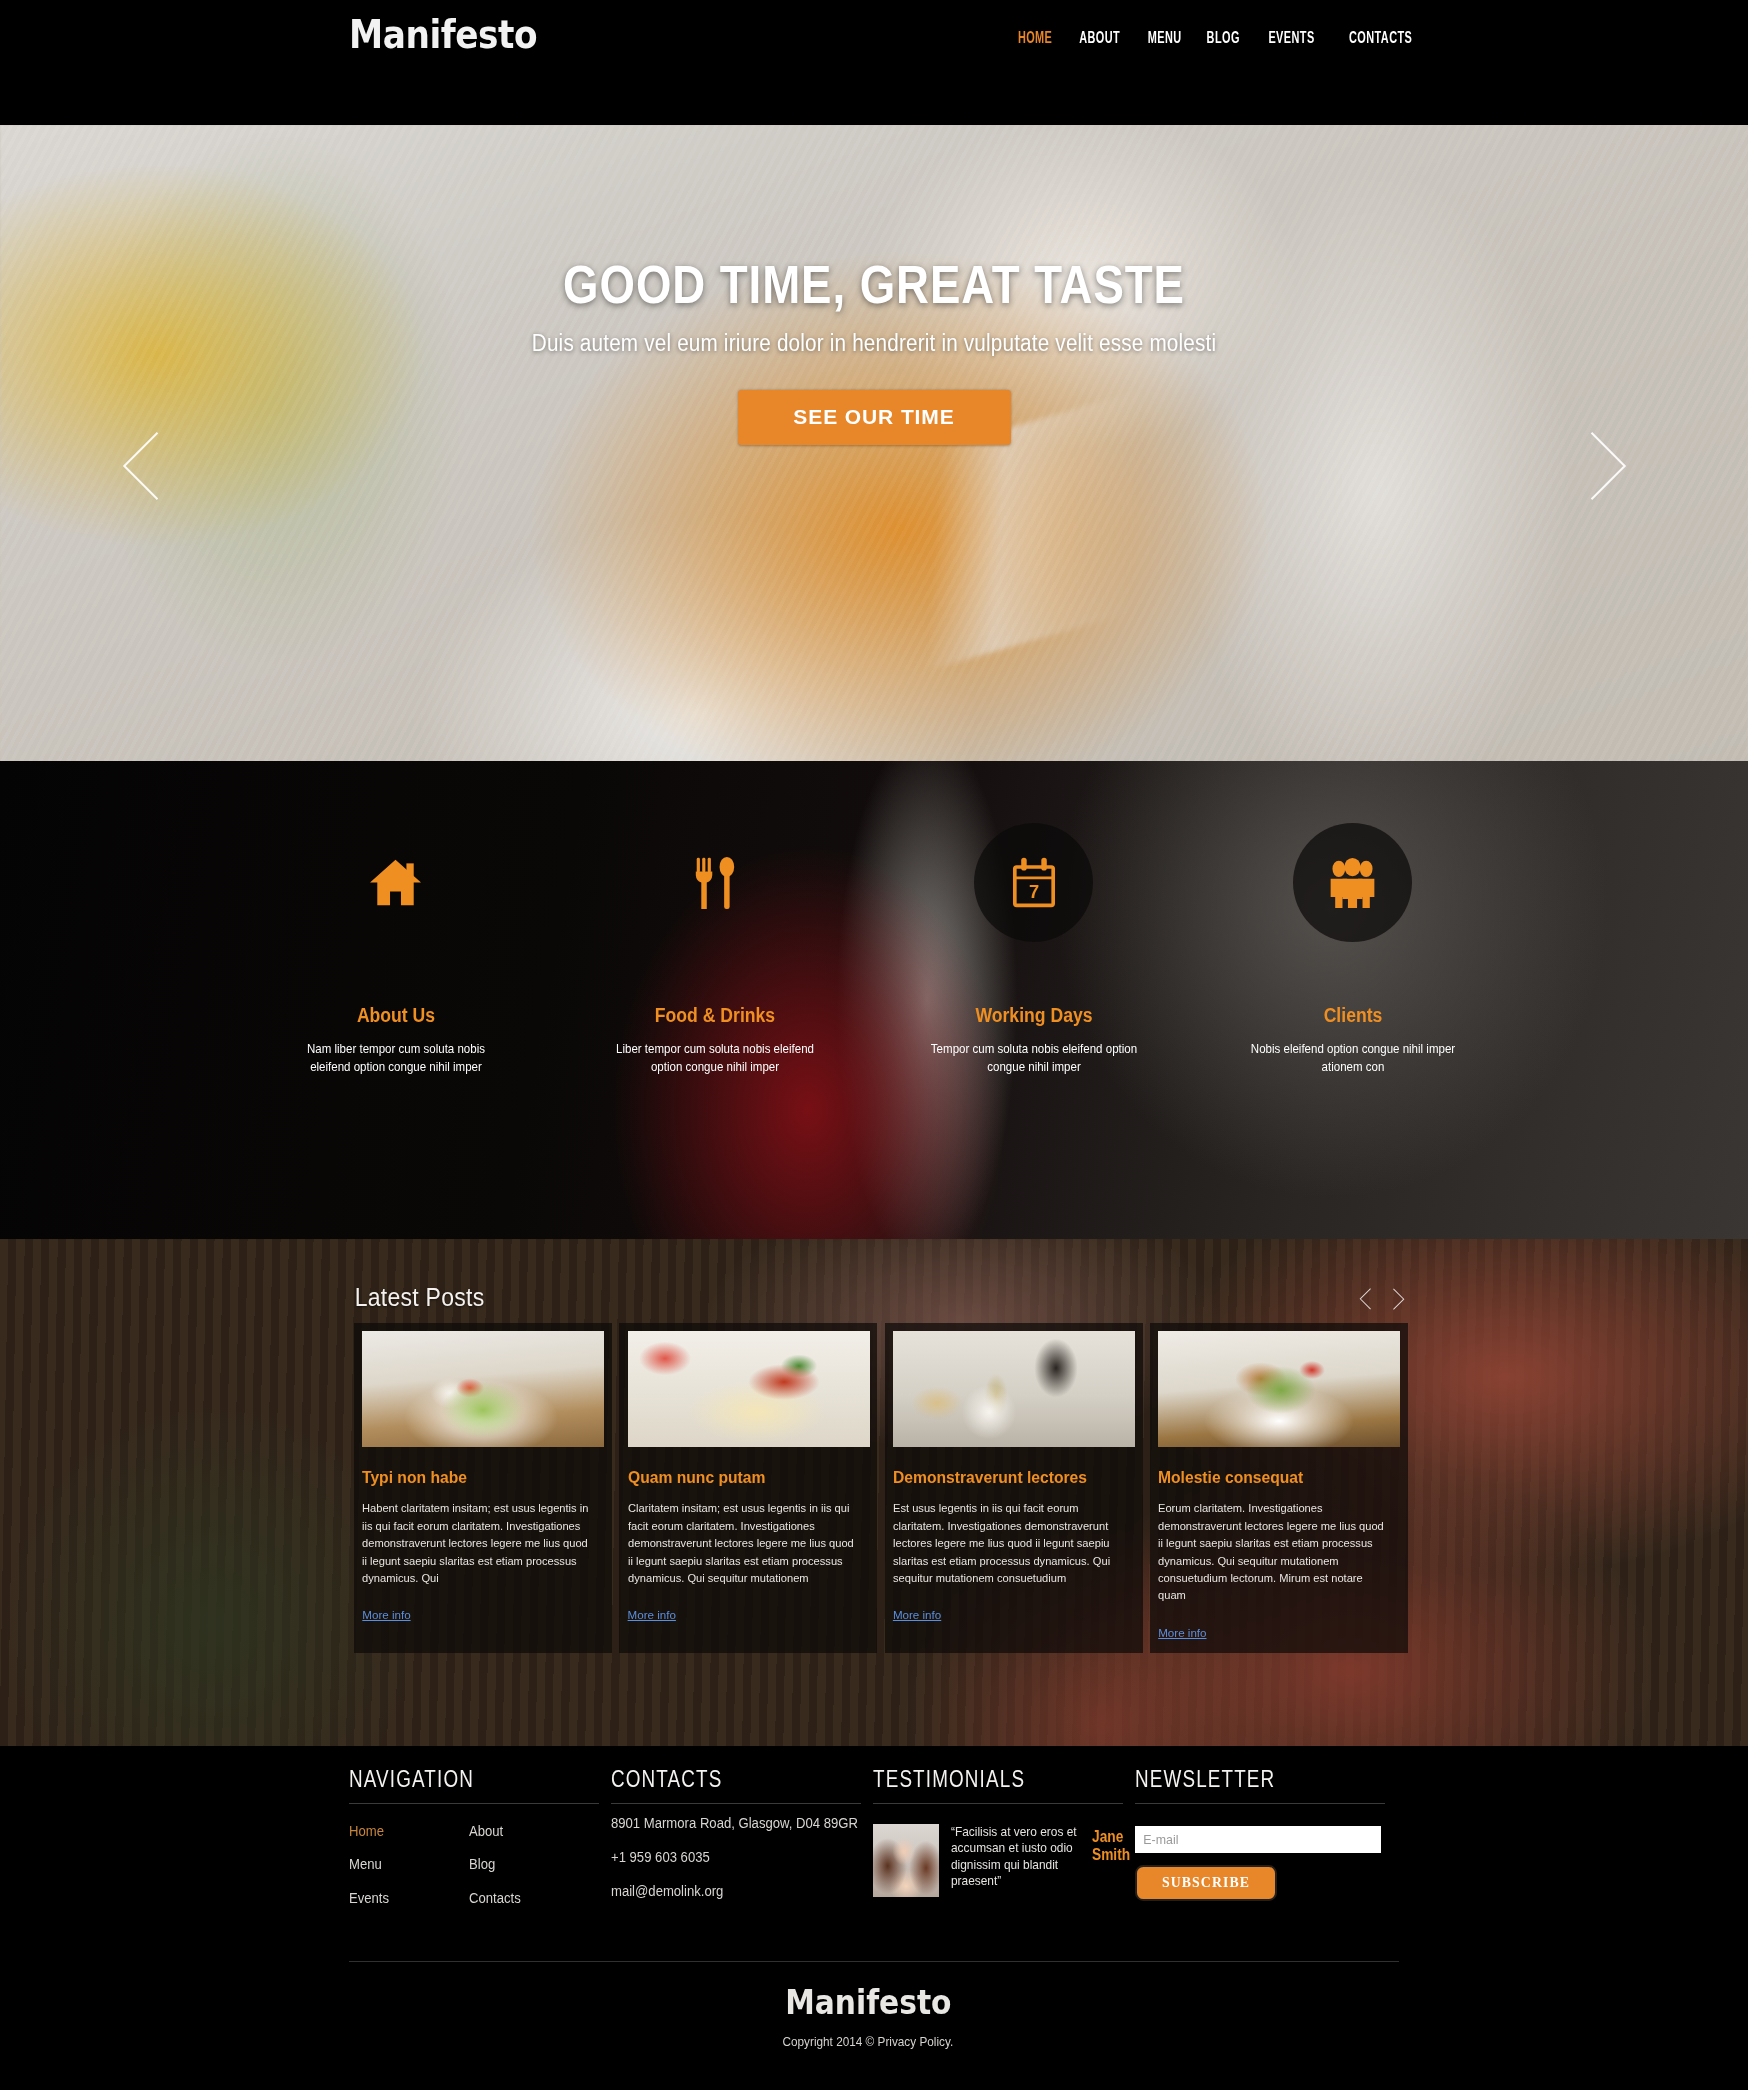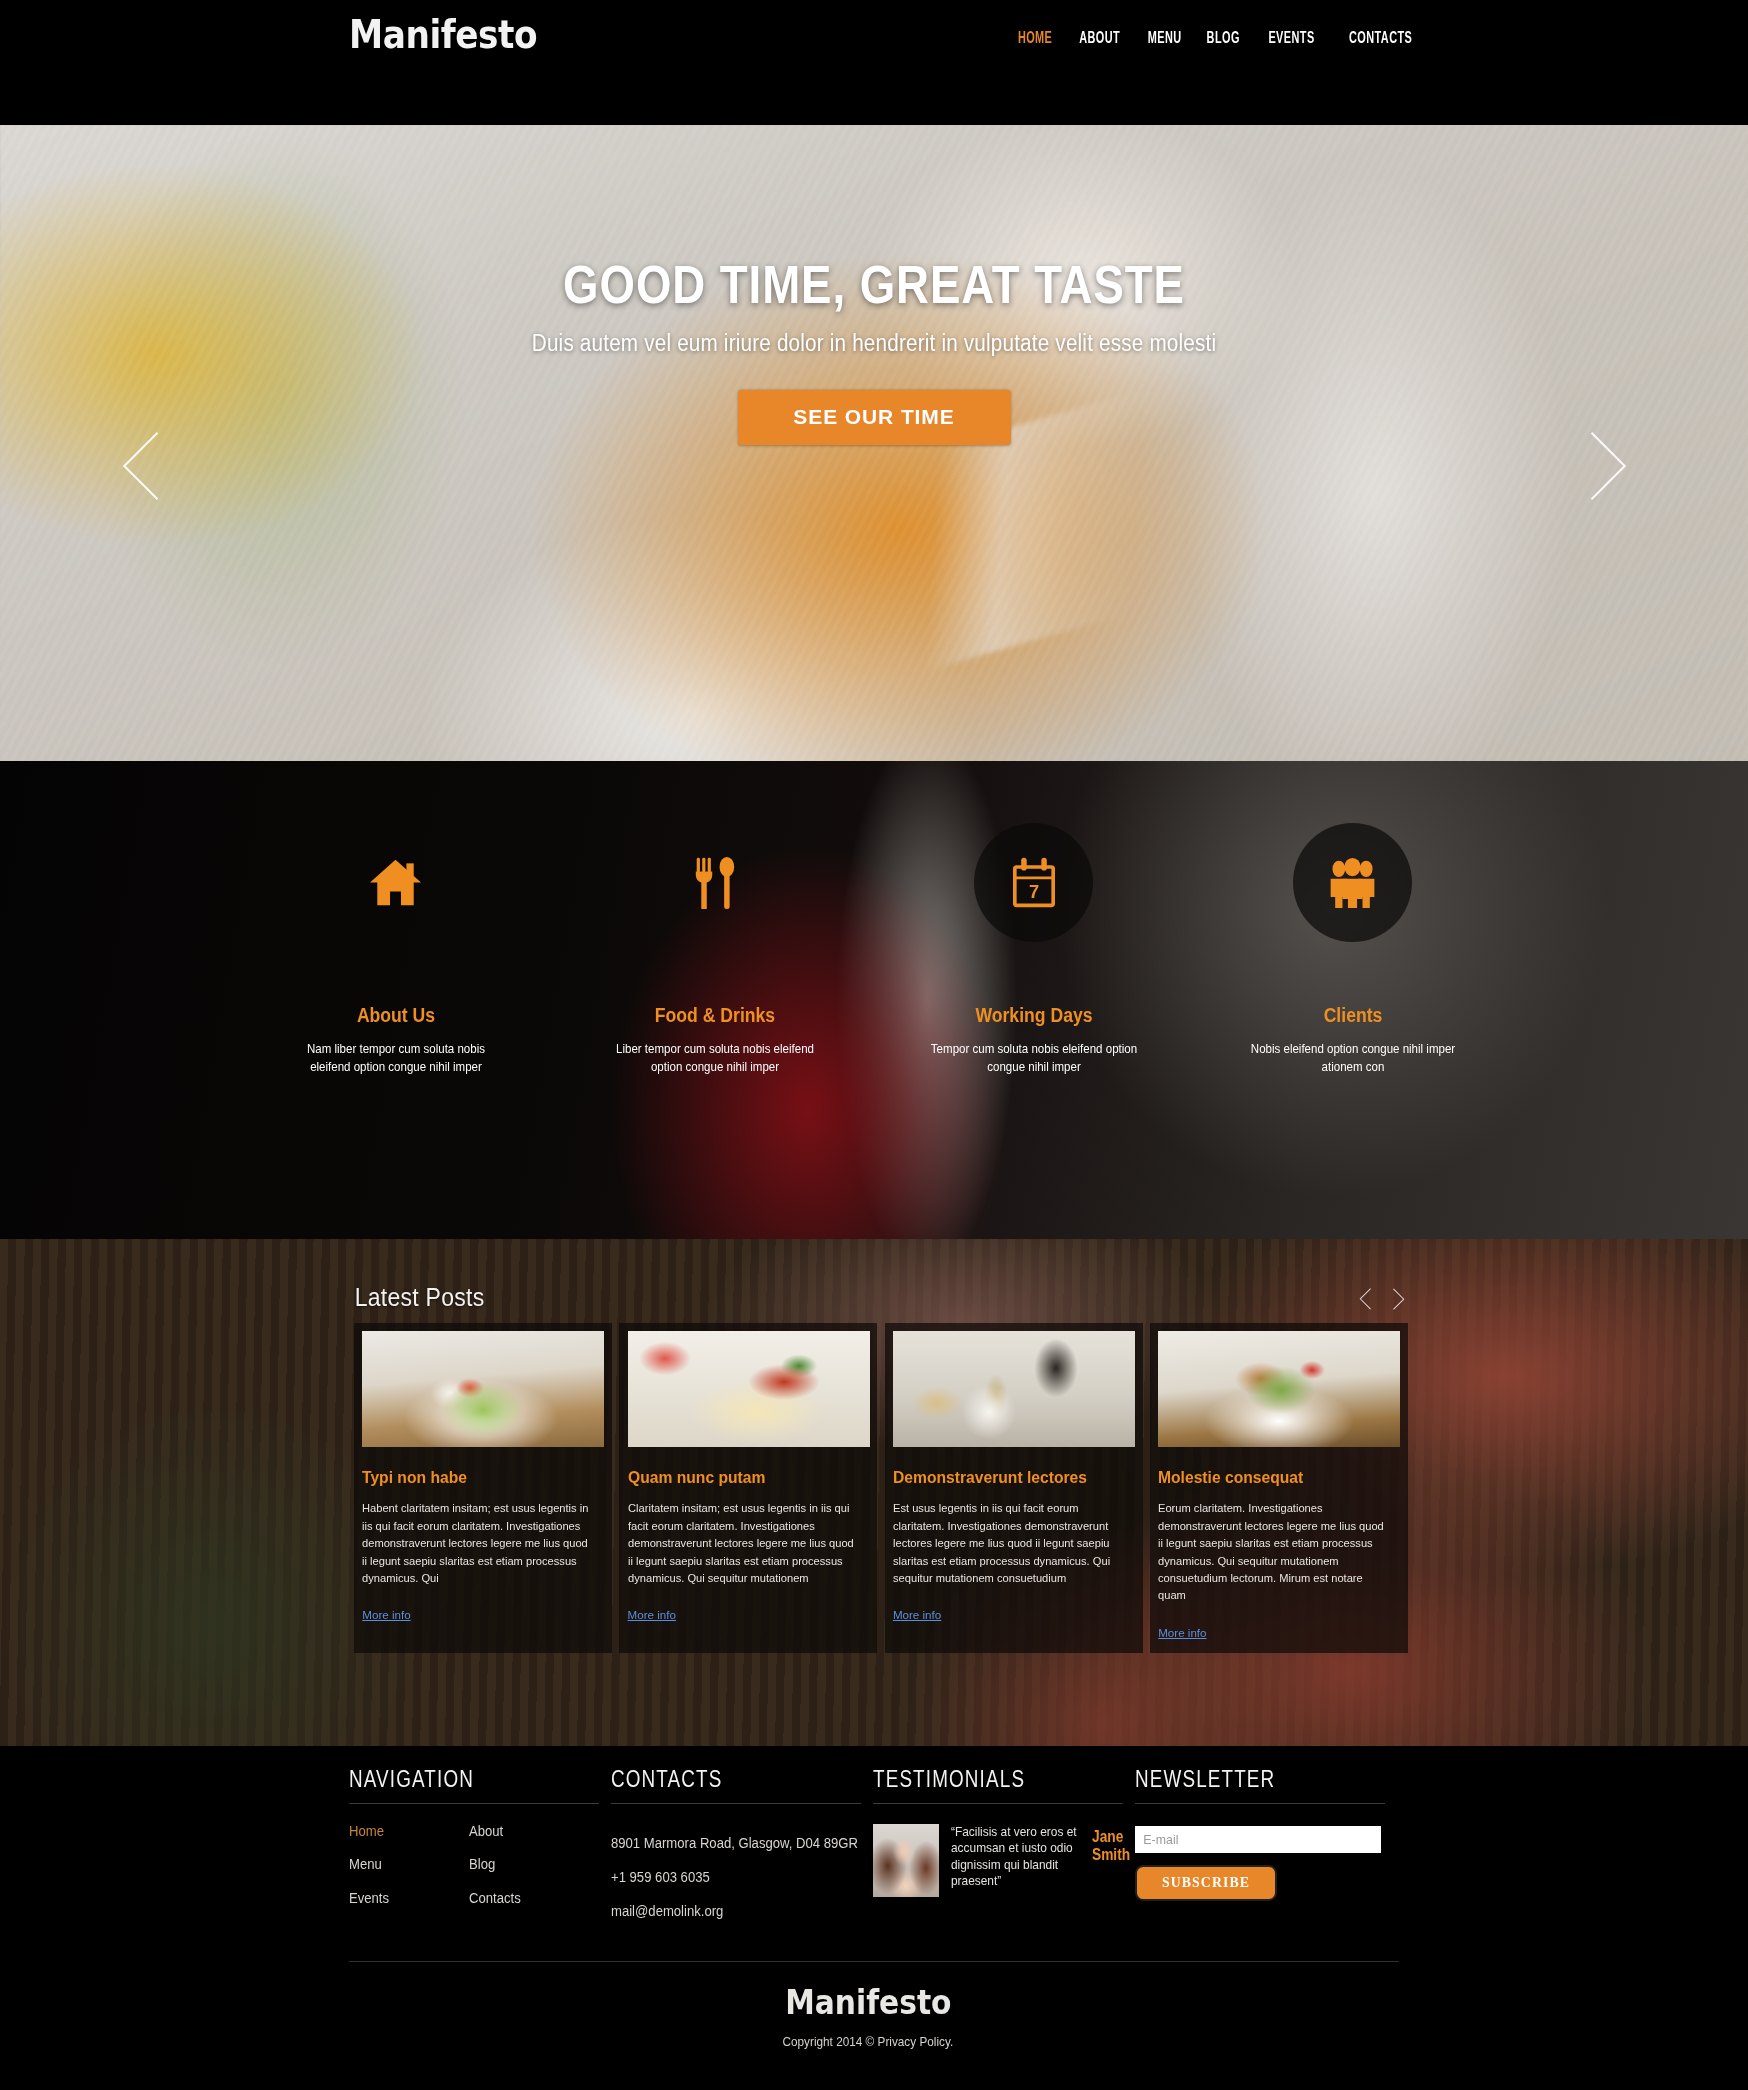--- a/index.html
+++ b/index.html
@@ -334,21 +334,21 @@
   .f-link {
     font-family: "Liberation Sans Narrow", "Liberation Sans", sans-serif;
     font-size: 13.8px;
     color: #d8d5d2;
     text-decoration: none;
     transform: scaleX(0.95);
     transform-origin: left center;
   }
   .f-link.active { color: #c7853f; }
   .f-contact {
-    margin-top: 32px;
+    margin-top: 12px;
     display: flex; flex-direction: column; gap: 19px;
   }
   .f-ctext {
     font-family: "Liberation Sans Narrow", "Liberation Sans", sans-serif;
     font-size: 13.8px; color: #d8d5d2;
     transform: scaleX(0.95);
     transform-origin: left center;
     white-space: nowrap;
   }
   .testi {

